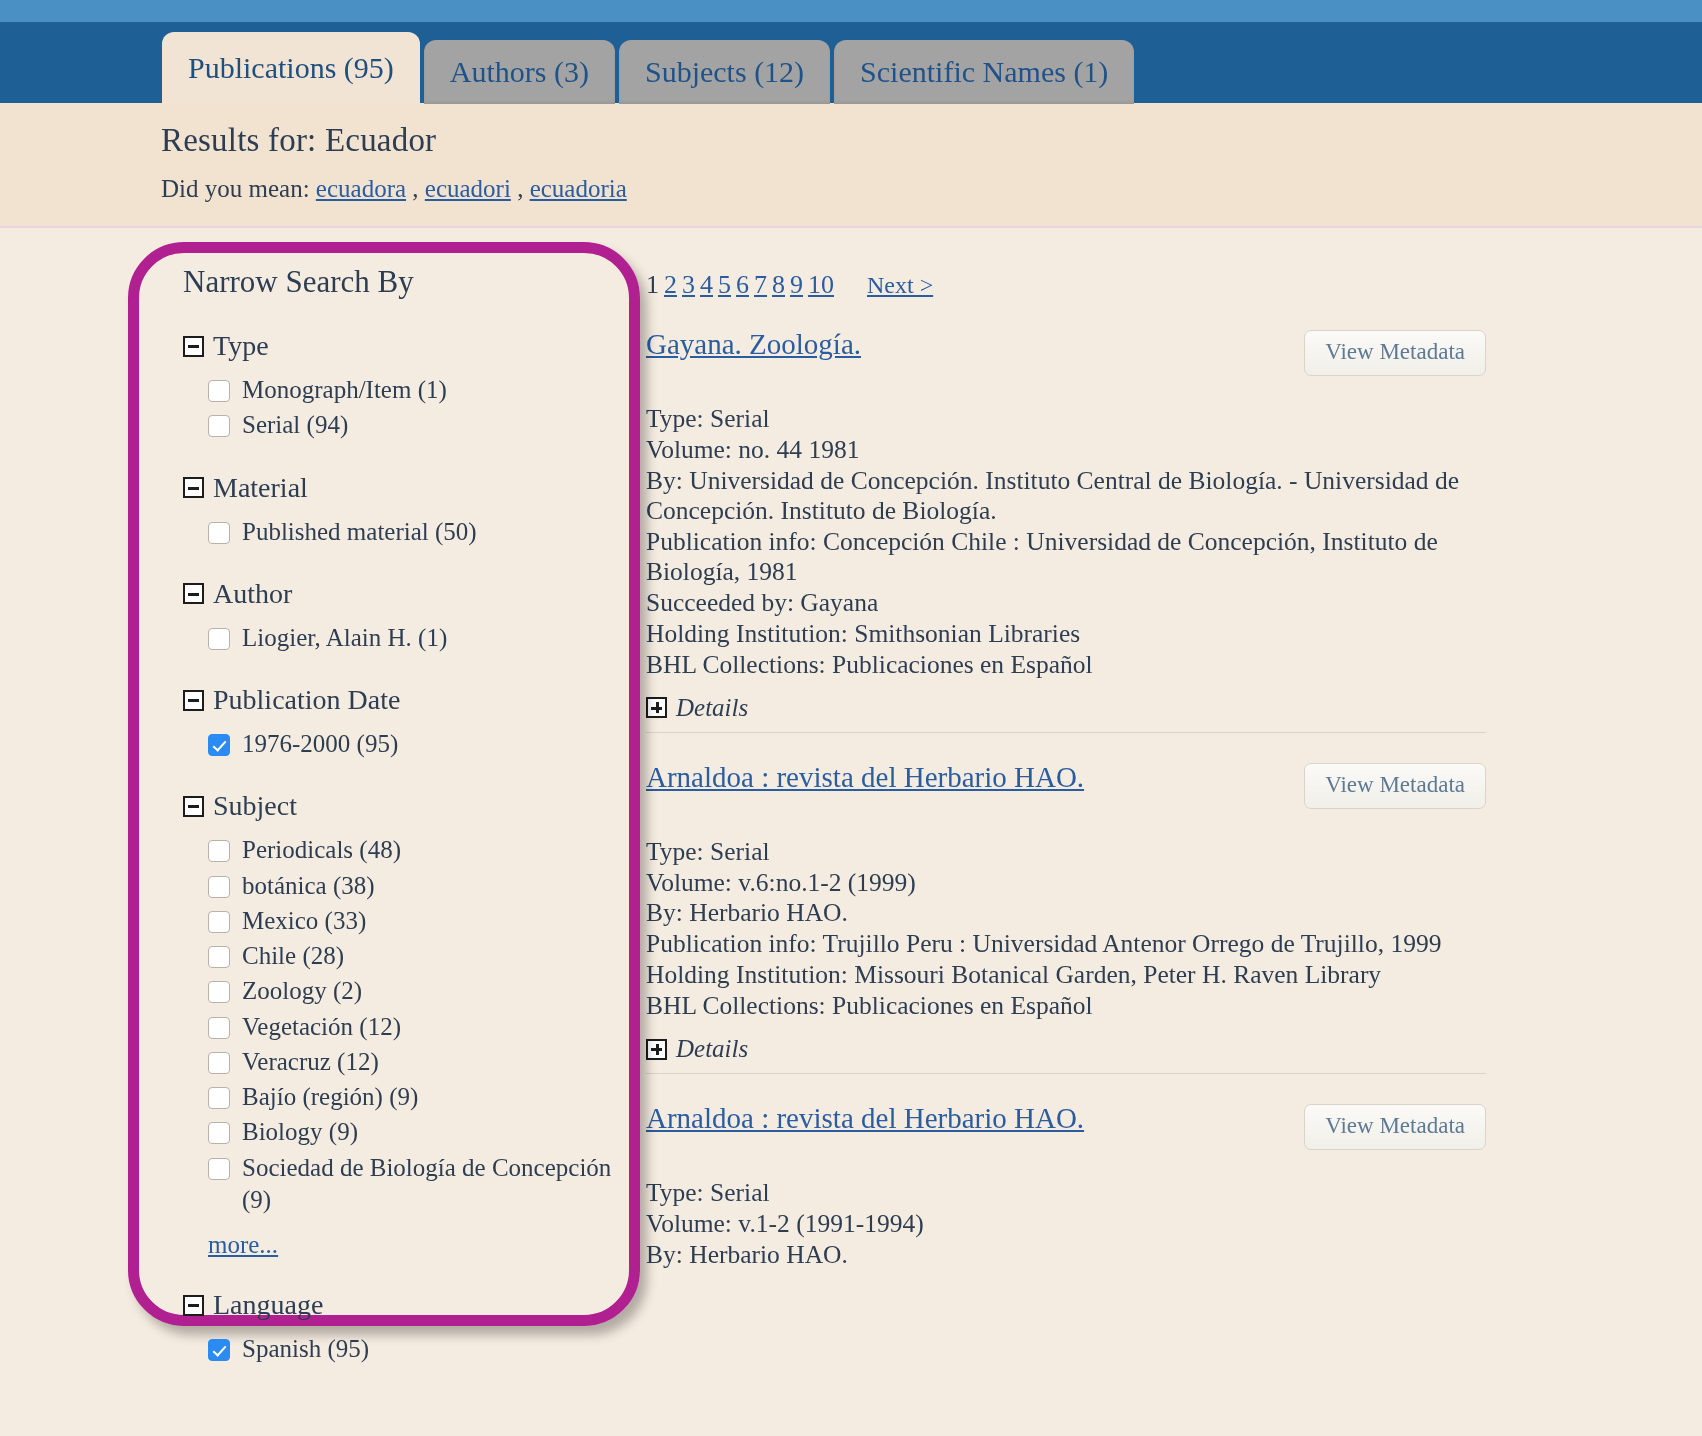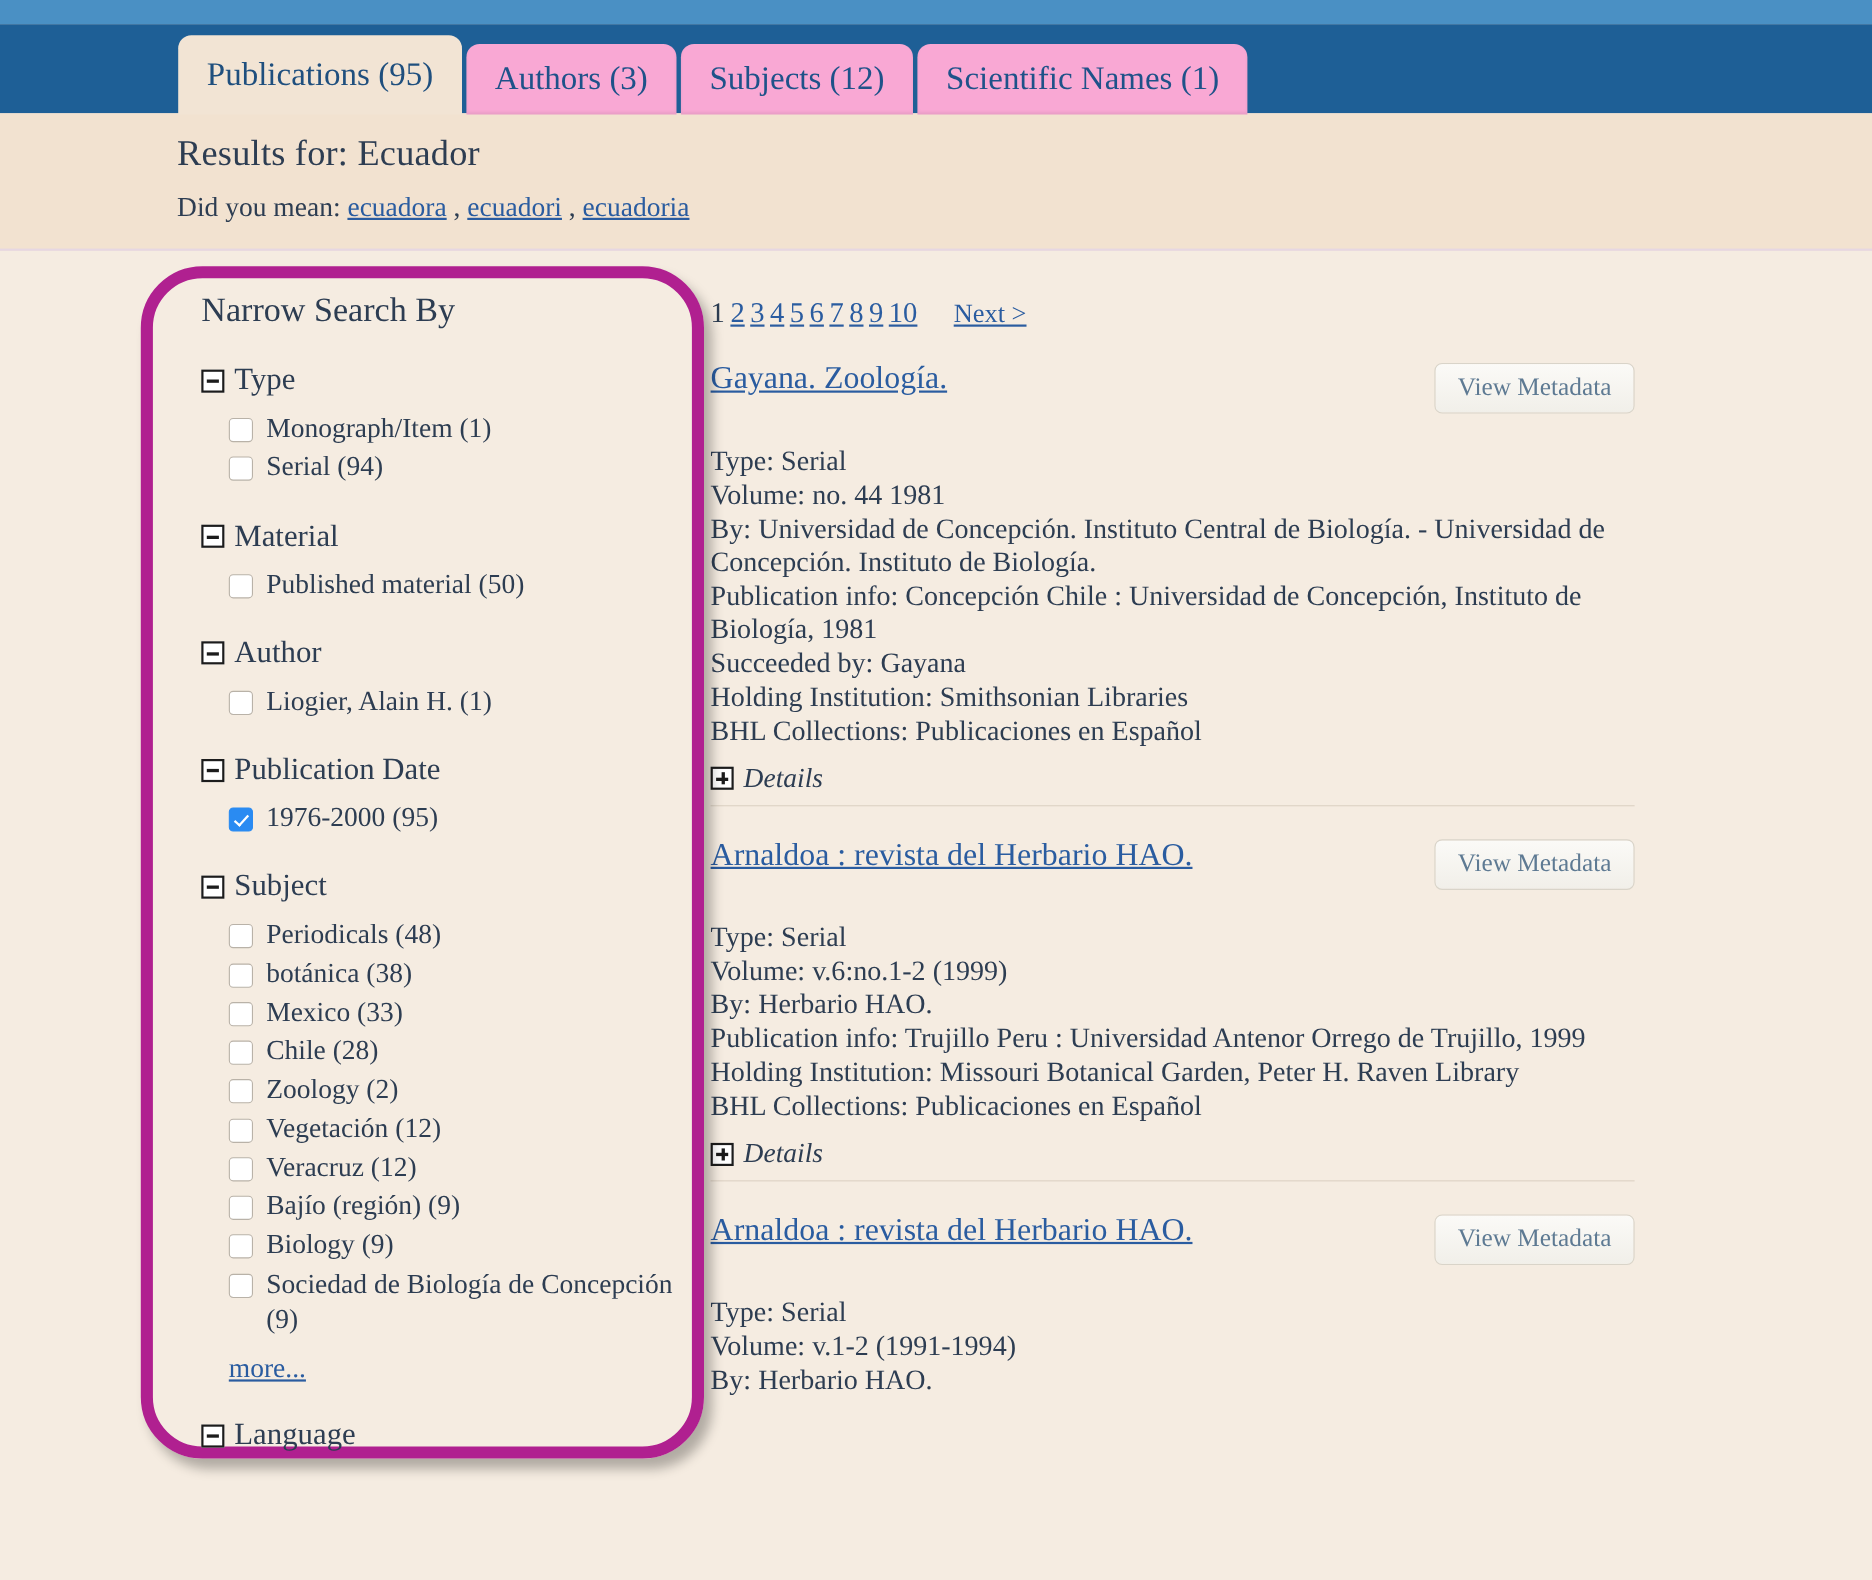--- a/index.html
+++ b/index.html
@@ -29,21 +29,21 @@
   #tabs {
     position: absolute; top: 32px; left: 162px;
     display: flex; align-items: flex-end; gap: 4px;
     z-index: 5;
   }
   .tab {
     height: 64px;
     padding: 0 26px;
     display: flex; align-items: center;
     border-radius: 12px 12px 0 0;
-    background: #f9a8d4;
+    background: #a3a3a3;
     color: #1f5289;
     font-size: 30px;
     line-height: 1;
     white-space: nowrap;
     cursor: pointer;
     box-shadow: inset 0 -2px 3px rgba(0,0,0,.07);
   }
   .tab.active {
     background: #f2e4d4;
     color: #1f4f7e;
@@ -363,20 +363,26 @@
                 <span class="facet-label">Biology (9)</span>
               </div><div class="facet-item">
                 <span class="cbox"></span>
                 <span class="facet-label">Sociedad de Biología de Concepción (9)</span>
               </div><a href="#" class="more-link">more...</a></div>
           </div>
           <div class="facet-group">
             <div class="facet-head">
               <span class="toggle-box"></span>
               <span>Language</span>
+            </div>
+            <div class="facet-items">
+              <div class="facet-item">
+                <span class="cbox checked"></span>
+                <span class="facet-label">Spanish (95)</span>
+              </div>
             </div>
           </div>
         </div>
     </div>
 
     <div id="results-col">
       <div id="pager">
           <span class="pg current">1</span>
           <span class="pg">2</span>
           <span class="pg">3</span>

